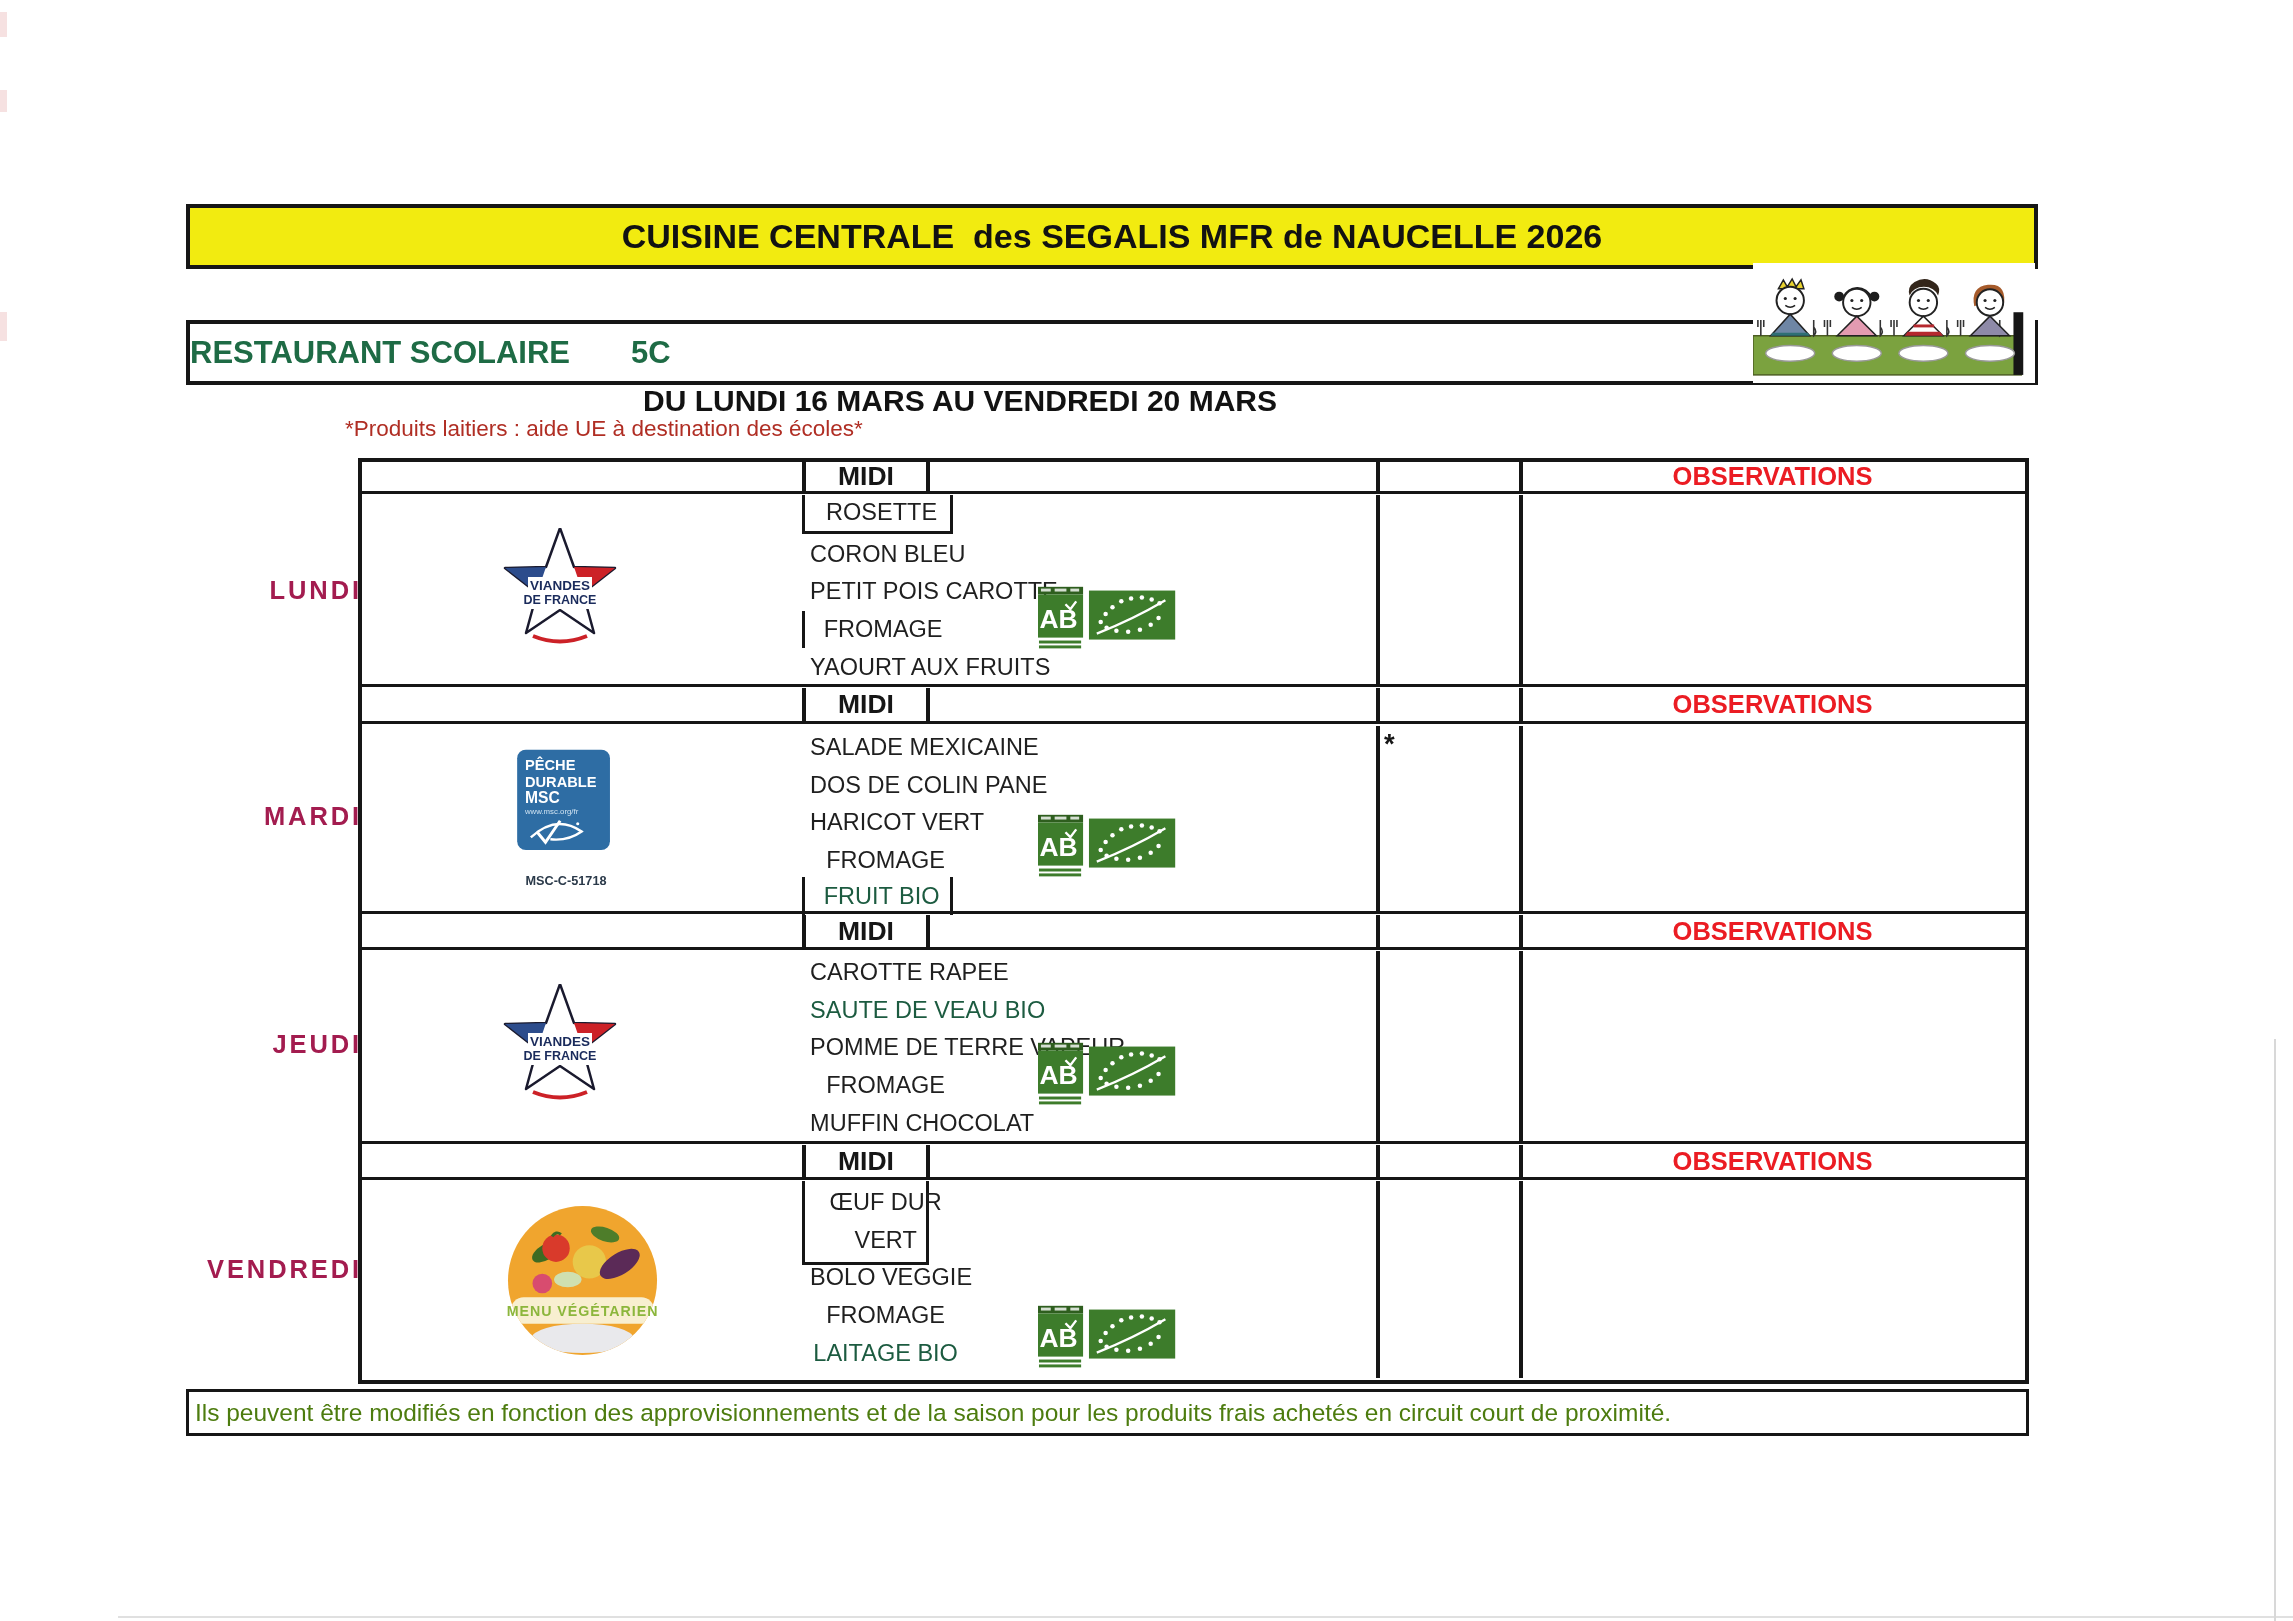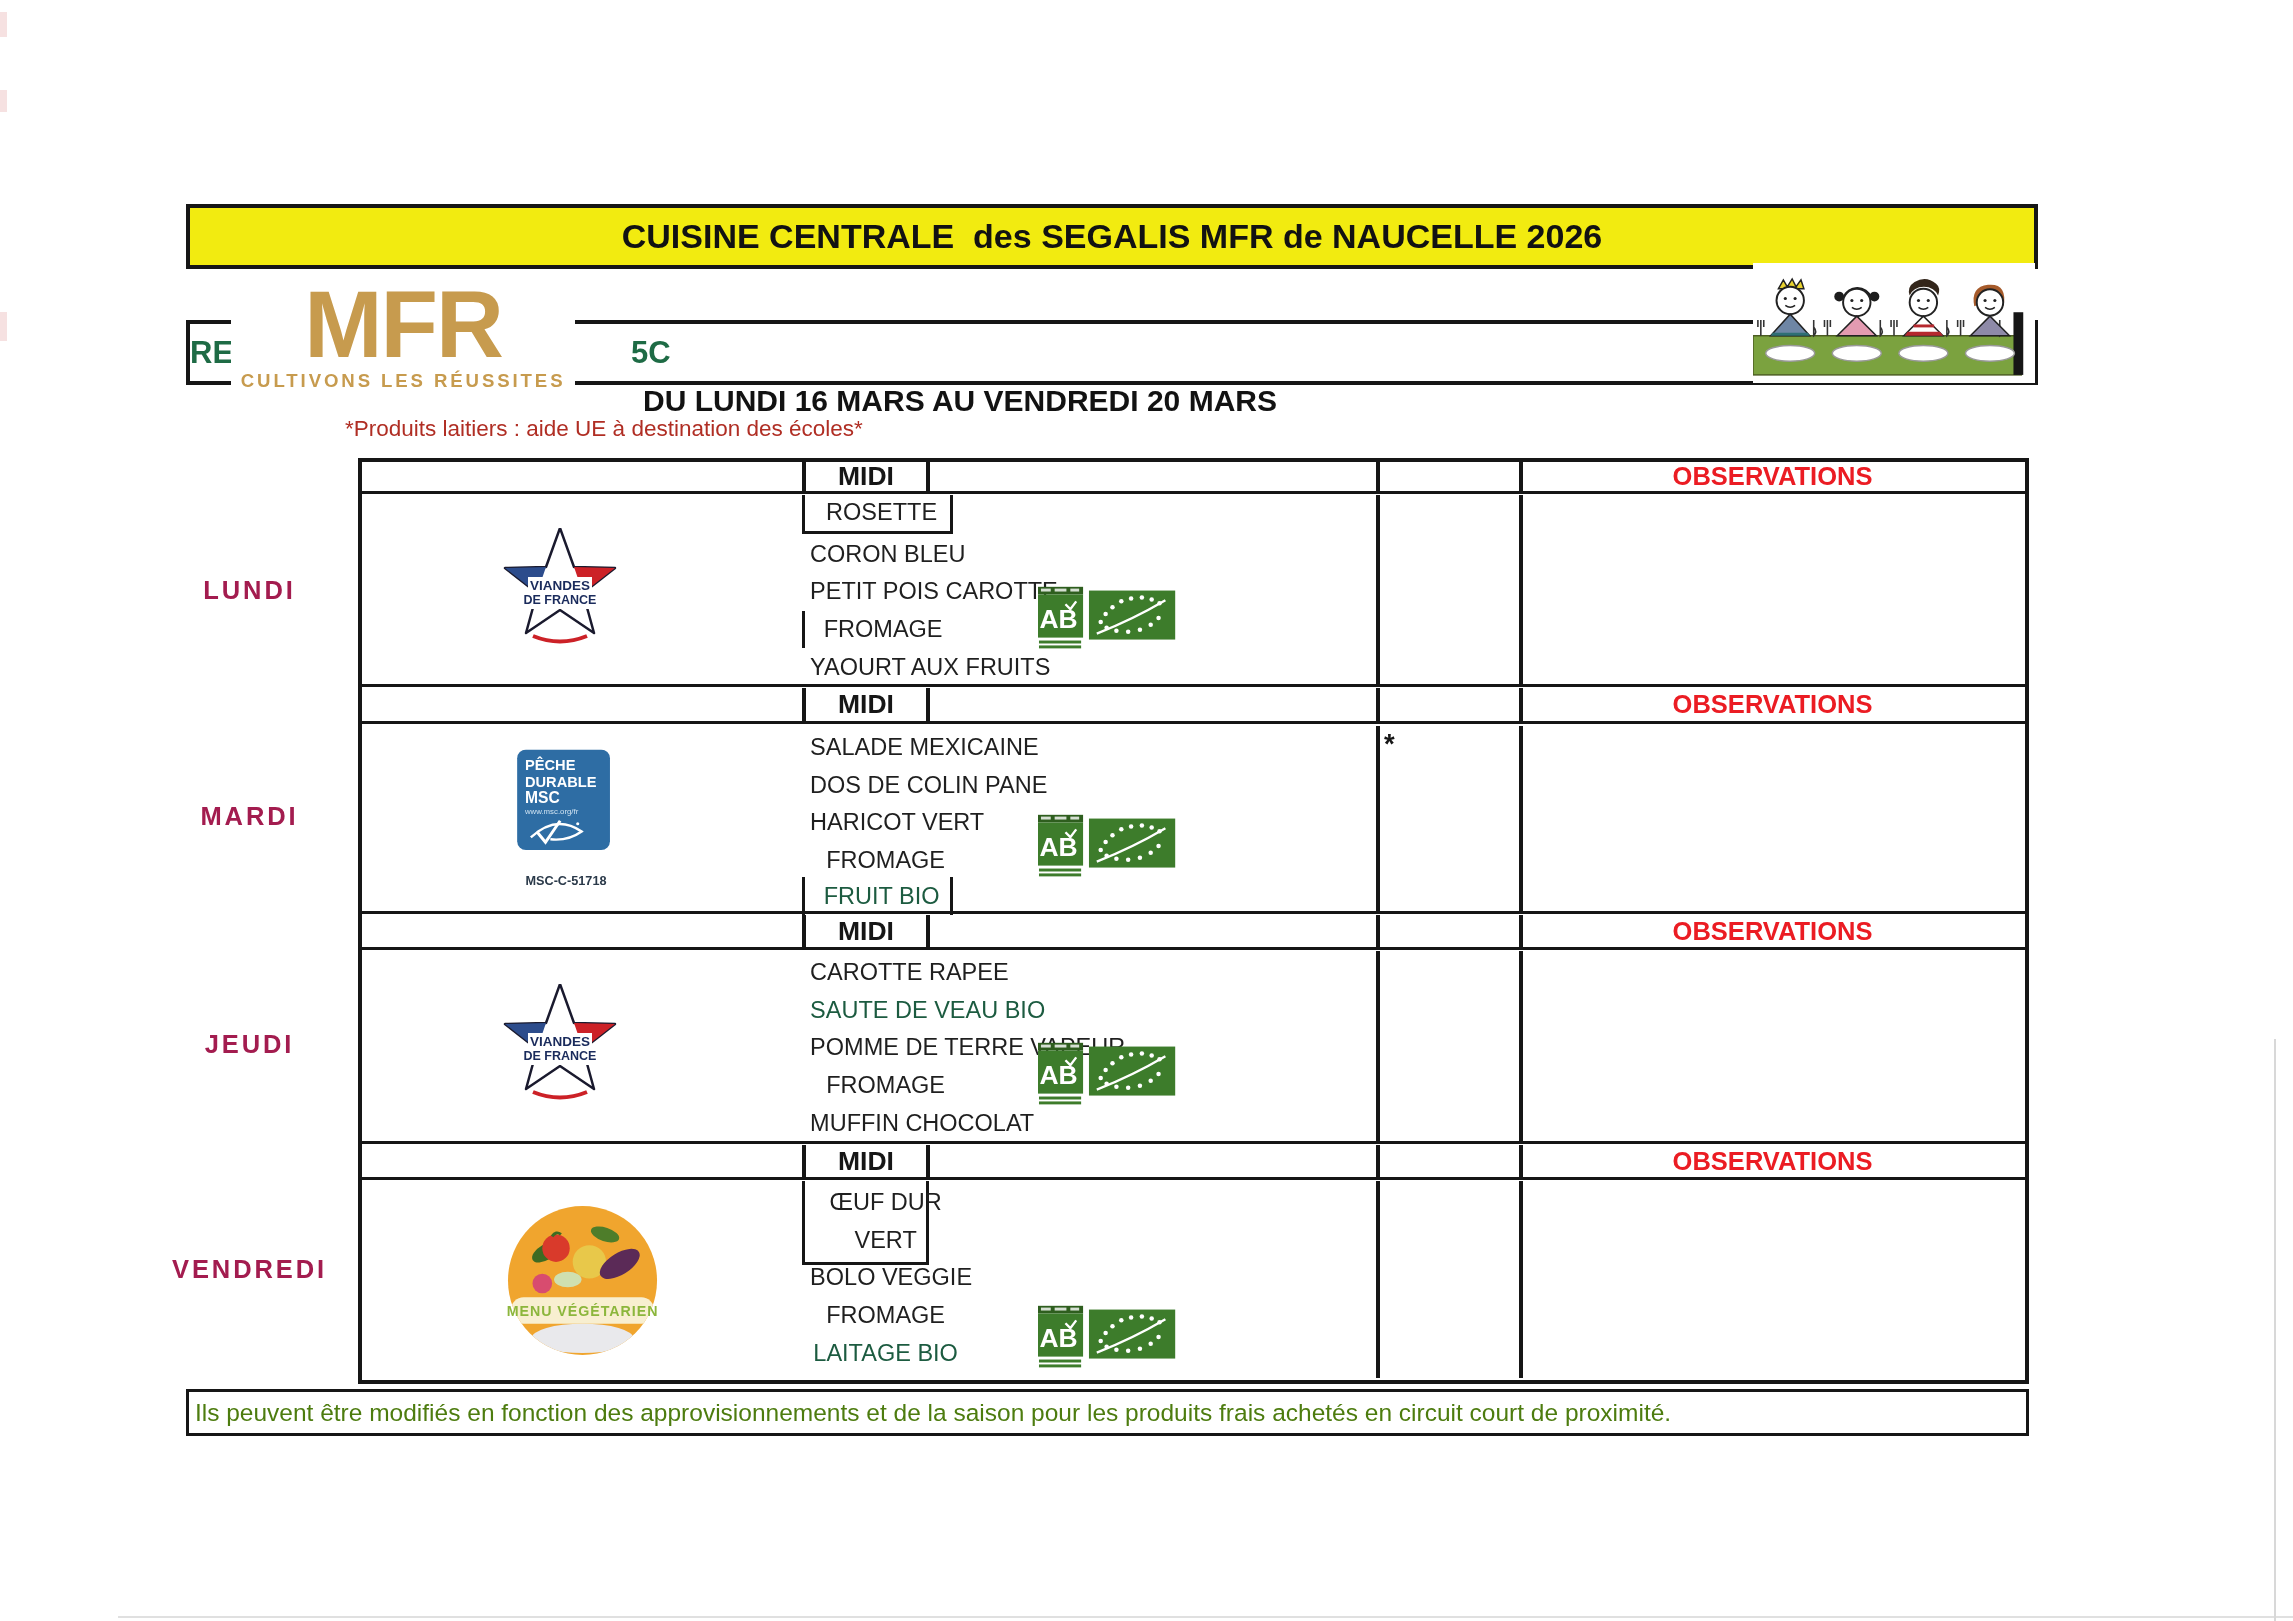--- a/index.html
+++ b/index.html
@@ -23,21 +23,21 @@
   .mfr-man { position:absolute; right:13.7px; top:17.6px; }
   .mfr-slogan { margin-top:5.9px; font-size:18.6px; font-weight:bold; letter-spacing:2.9px; color:#C79B4E; white-space:nowrap; }
 
   .kids { position:absolute; left:1753px; top:263px; width:282px; height:120px; background:#fff; z-index:7; }
 
   .week-line { position:absolute; left:470px; top:384px; width:980px; text-align:center;
     font-size:30px; font-weight:bold; color:#121212; }
   .milk-note { position:absolute; left:345px; top:416px; font-size:22.5px; color:#B02E24; }
 
   
-  .day-label { position:absolute; left:137px; width:225px; text-align:center;
+  .day-label { position:absolute; left:137px; width:225px; text-align:right;
     font-size:25.5px; font-weight:bold; letter-spacing:2.9px; color:#A31C4F; }
 
   
   .menu-table { position:absolute; left:358px; top:458px; width:1671px; height:926px;
     border:4.9px solid #161616; box-sizing:border-box; }
   .trow { position:absolute; left:0; right:0; border-bottom:3.9px solid #161616; }
   .trow.last { border-bottom:none; }
   .vl { position:absolute; top:0; bottom:0; width:3.9px; background:#161616; }
   .vl-a { left:440px; } .vl-b { left:564px; } .vl-c { left:1014px; } .vl-d { left:1157px; }
   .midi-cell { position:absolute; left:444px; width:120px; top:0; bottom:0;
@@ -90,32 +90,20 @@
 
   <div class="banner-yellow">
     <span>CUISINE CENTRALE  des SEGALIS MFR de NAUCELLE 2026</span>
   </div>
 
   <div class="banner-white">
     <span class="rest">RESTAURANT SCOLAIRE</span>
     <span class="code">5C</span>
   </div>
 
-  <div class="mfr">
-    <div class="mfr-word">
-      <span>MFR</span>
-      <svg class="mfr-man" width="33" height="51" viewBox="0 0 34 52">
-        <circle cx="15" cy="8" r="7" fill="#ffffff"></circle>
-        <path d="M2,20 L26,16 L30,22 L10,28 Z" fill="#ffffff"></path>
-        <path d="M14,26 L8,48 L14,50 L20,32 Z" fill="#ffffff"></path>
-        <path d="M18,28 L30,44 L24,48 L14,34 Z" fill="#ffffff"></path>
-      </svg>
-    </div>
-    <div class="mfr-slogan">CULTIVONS LES RÉUSSITES</div>
-  </div>
 
   <svg class="kids" viewBox="0 0 288 122">
     <rect x="0" y="0" width="288" height="122" fill="#ffffff"></rect>
     <rect x="0" y="74" width="274" height="40" fill="#7BA23F" stroke="#4c5d22" stroke-width="1.5"></rect>
     <rect x="266" y="50" width="10" height="64" fill="#161616"></rect>
     <g stroke="#333" stroke-width="1.6" fill="none">
       <path d="M8,58 v16 M5,58 v7 M11,58 v7"></path>
         <path d="M62,58 v16 q4,-4 0,-9"></path>
       <path d="M76,58 v16 M73,58 v7 M79,58 v7"></path>
         <path d="M130,58 v16 q4,-4 0,-9"></path>

